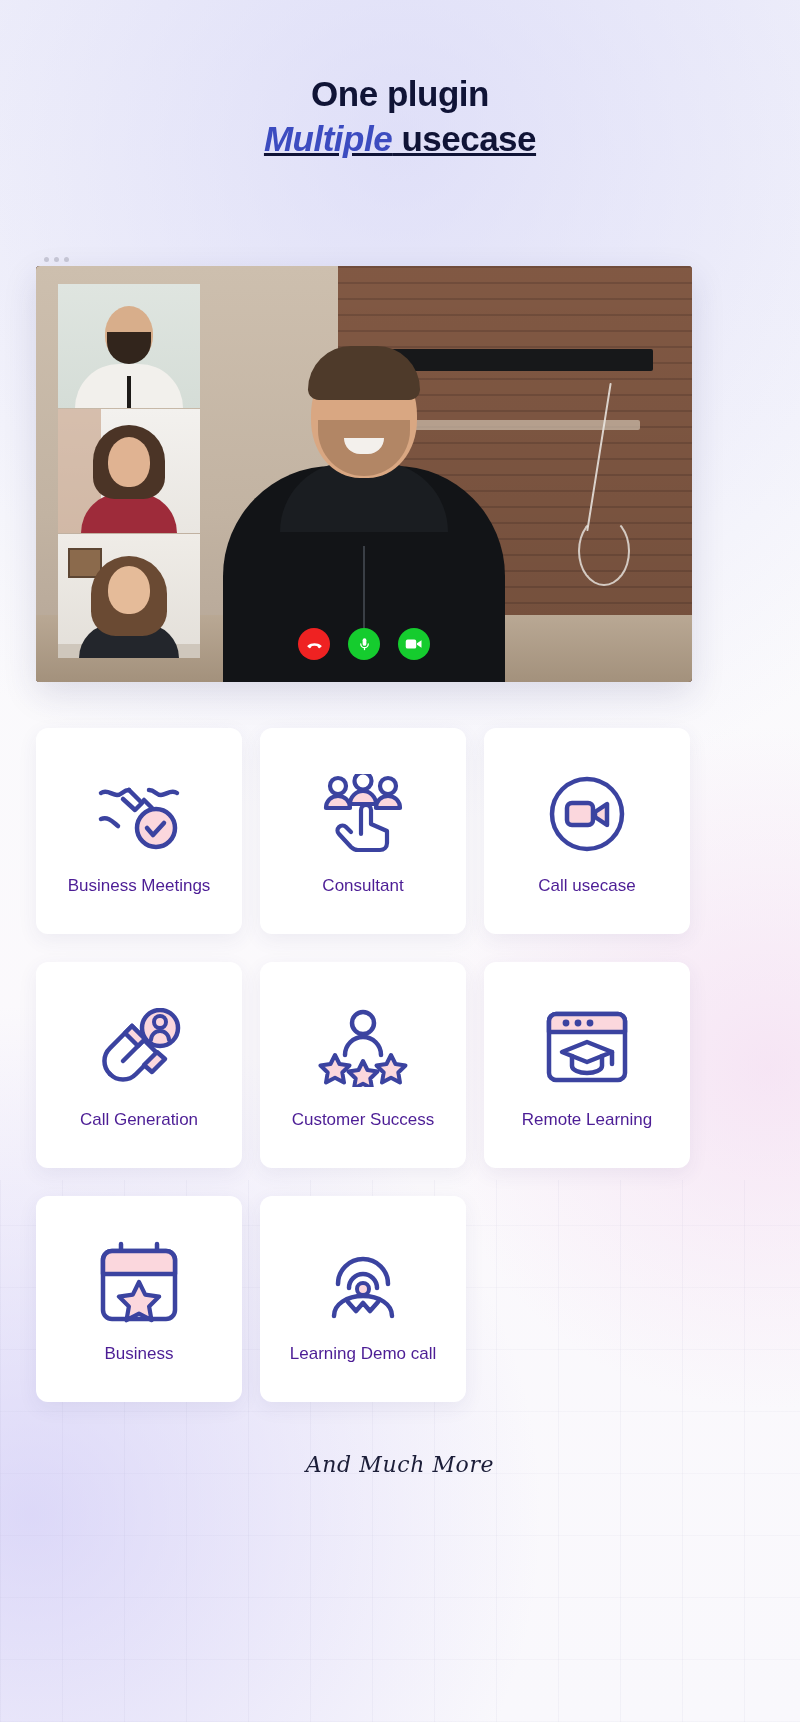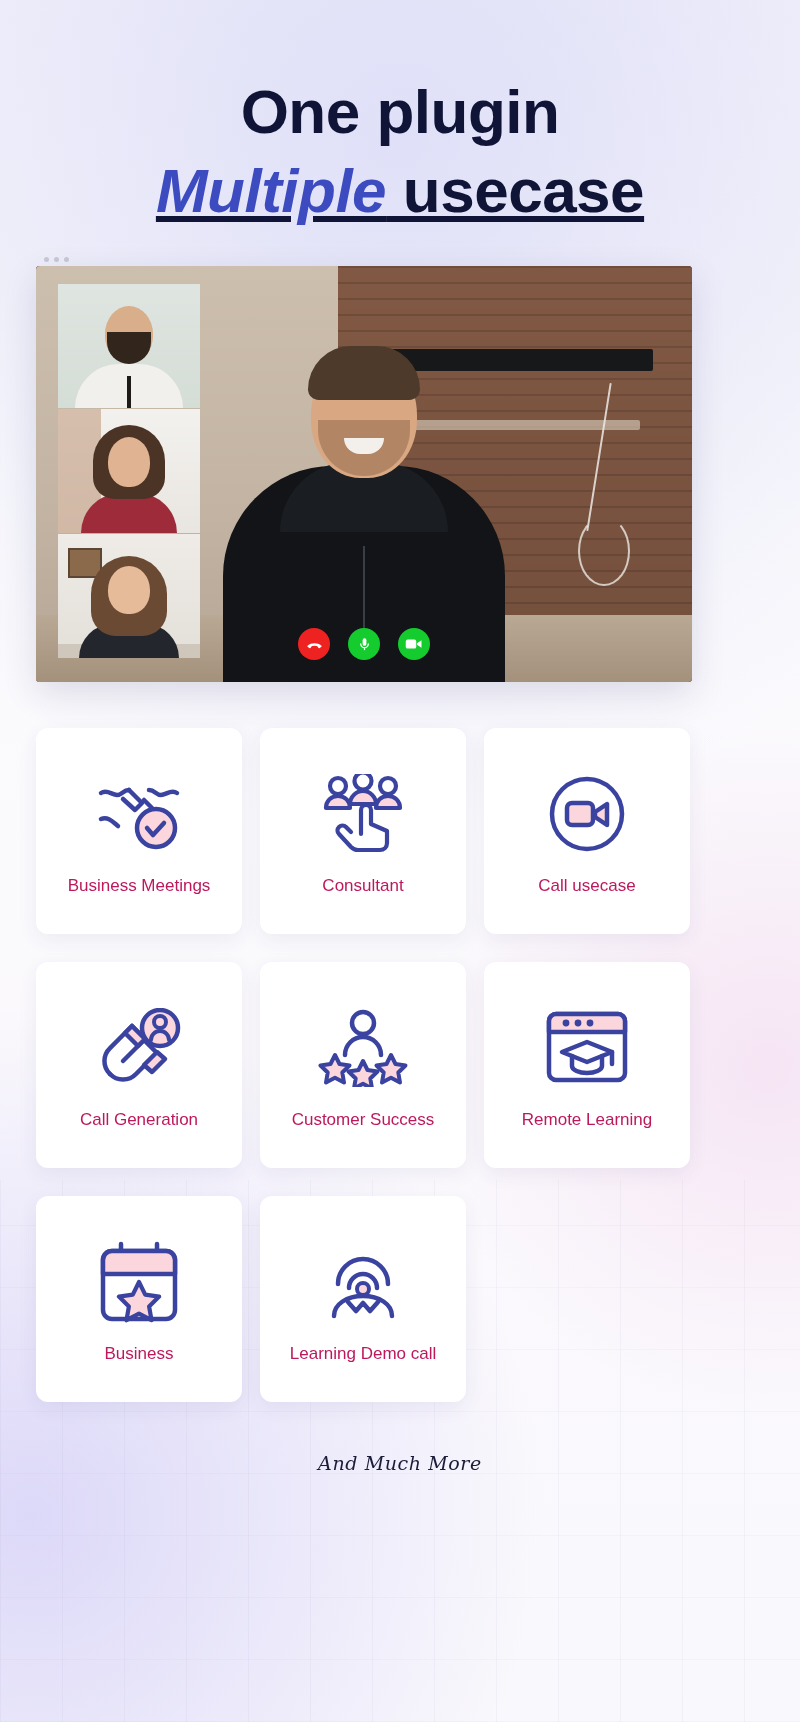--- a/index.html
+++ b/index.html
@@ -35,21 +35,21 @@
     pointer-events: none;
   }
 
   
   .heading {
     position: relative;
     padding-top: 72px;
     text-align: center;
   }
   .heading h1 {
-    font-size: 62px;
+    font-size: 35px;
     line-height: 1.28;
     font-weight: 700;
     color: #101436;
     letter-spacing: -0.5px;
   }
   .heading .line2 { display: block; text-decoration: underline; }
   .italic-accent {
     font-style: italic;
     color: #3c4cc0;
     font-weight: 700;
@@ -227,36 +227,36 @@
     align-items: center;
     justify-content: center;
   }
   .card .icon-wrap {
     height: 96px;
     display: flex; align-items: center; justify-content: center;
     margin-bottom: 14px;
   }
   .card .card-label {
     font-size: 17px;
-    color: #be185d;
+    color: #4c1d95;
     font-weight: 400;
     text-align: center;
     padding: 0 8px;
     line-height: 1.2;
   }
 
   
   .footer-note {
     position: absolute;
     left: 0; top: 1452px;
     width: 800px;
     text-align: center;
     font-family: "DejaVu Serif", serif;
     font-style: italic;
-    font-size: 19px;
+    font-size: 22px;
     color: #1b1d38;
     letter-spacing: 0.6px;
   }
 </style>
 </head>
 <body>
 
 <div class="page">
 
   <div class="grid-overlay"></div>

